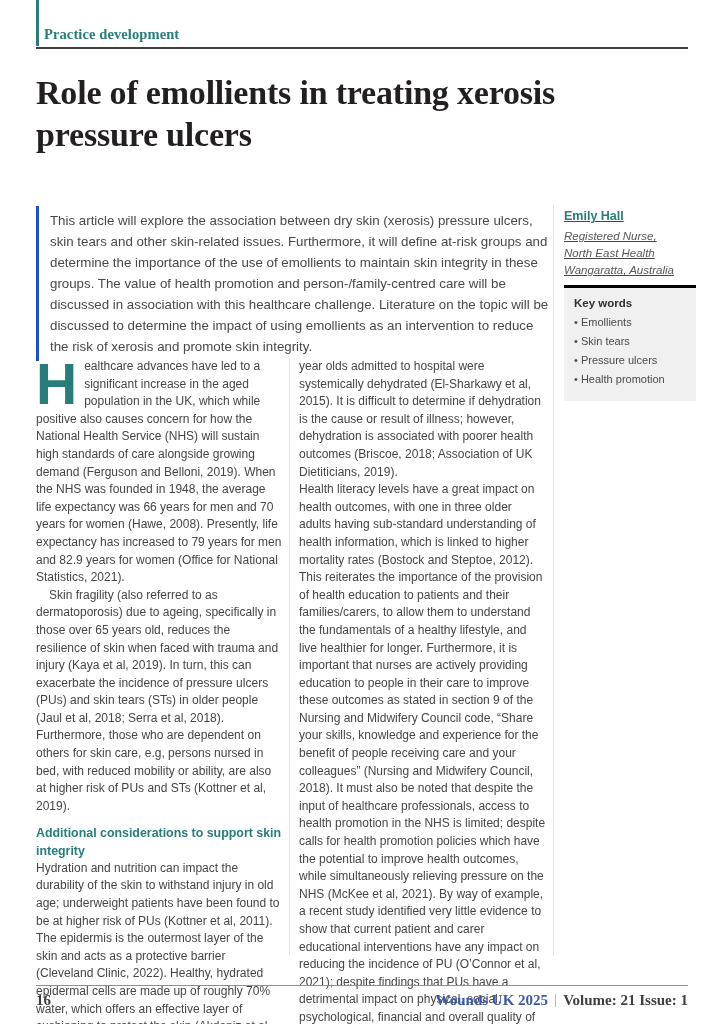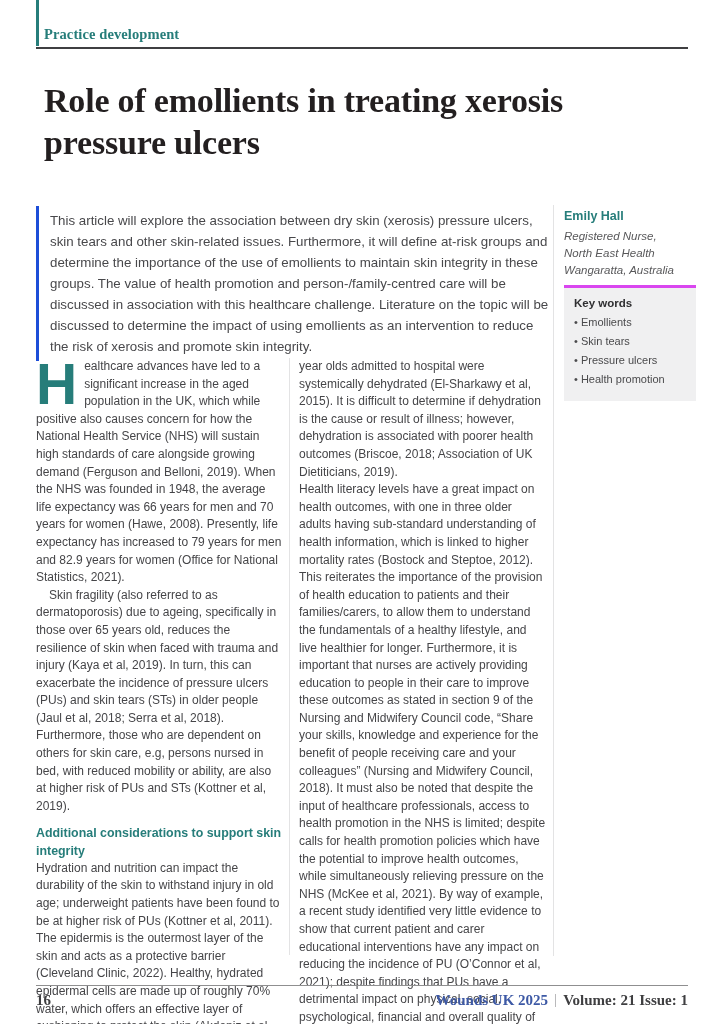--- a/index.html
+++ b/index.html
@@ -17,26 +17,26 @@
   
   .title{left:36px;top:72px;width:664px;font-family:"Liberation Serif",serif;
          font-weight:bold;font-size:34px;line-height:42px;color:#231f20;letter-spacing:-.2px;}
   .title span{display:block;}
 
   
   .abstract{left:36px;top:206px;width:500px;border-left:3px solid #1d4ed8;
             padding:4px 0 4px 11px;font-size:13.3px;line-height:21px;color:#48484b;}
 
   
-  .author{left:564px;top:208px;width:126px;font-size:12px;line-height:17px;}
+  .author{left:564px;top:208px;width:126px;font-size:12px;line-height:17px;text-decoration:underline;}
   .author-name{color:#267d7a;font-weight:bold;font-size:12.5px;margin-bottom:3px;}
   .author-aff{font-style:italic;color:#58585a;font-size:11.5px;}
   .author-aff span{display:block;}
 
-  .keywords{left:564px;top:285px;width:116px;background:#f0f0f1;border-top:3px solid #d946ef;
+  .keywords{left:564px;top:285px;width:116px;background:#f0f0f1;border-top:3px solid #000000;
             padding:9px 6px 12px 10px;}
   .keywords-heading{font-weight:bold;font-size:11.5px;color:#2f2f31;margin-bottom:4px;}
   .keywords ul{list-style:none;margin:0;padding:0;}
   .keywords li{font-size:11px;line-height:19px;color:#4a4a4c;}
   .keywords li::before{content:"•  ";color:#4a4a4c;}
 
   
   .col{font-size:12px;line-height:17.6px;color:#454548;}
   .col1{left:36px;top:358px;width:248px;}
   .col2{left:299px;top:358px;width:248px;}
@@ -62,21 +62,21 @@
   .footer-sep{width:1px;height:13px;background:#b9b9bb;}
   .footer-volume{color:#3f3f41;}
 </style>
 </head>
 <body>
 
 <div class="abs kicker-bar"></div>
 <div class="abs kicker">Practice development</div>
 <div class="abs header-rule"></div>
 
-<h1 class="abs title" style="margin:8px;">
+<h1 class="abs title" style="margin:0;">
   <span>Role of emollients in treating xerosis</span>
   <span>pressure ulcers</span>
 </h1>
 
 <div class="abs abstract">This article will explore the association between dry skin (xerosis) pressure ulcers, skin tears and other skin-related issues. Furthermore, it will define at-risk groups and determine the importance of the use of emollients to maintain skin integrity in these groups. The value of health promotion and person-/family-centred care will be discussed in association with this healthcare challenge. Literature on the topic will be discussed to determine the impact of using emollients as an intervention to reduce the risk of xerosis and promote skin integrity.</div>
 
 <div class="abs author">
   <div class="author-name">Emily Hall</div>
   <div class="author-aff">
     <span>Registered Nurse,</span>

